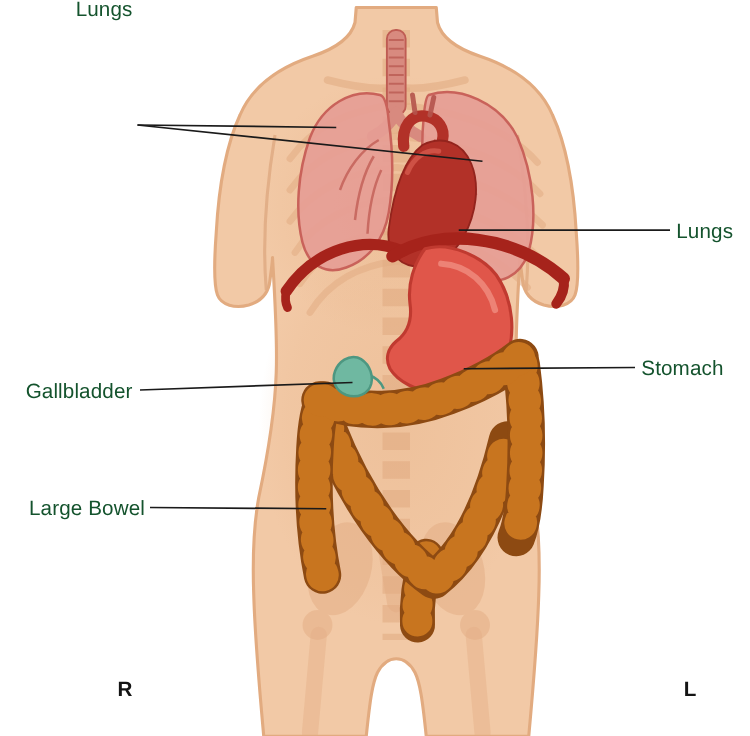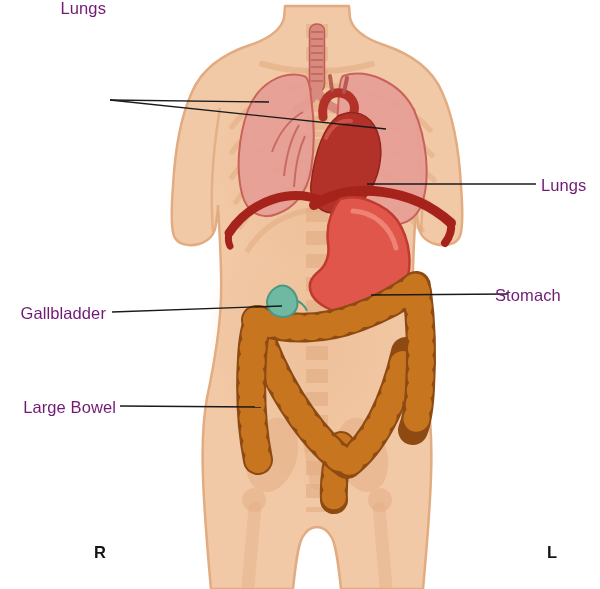--- a/index.html
+++ b/index.html
@@ -2,21 +2,21 @@
 <html><head>
 <meta charset="utf-8">
 <style>
   html,body{margin:0;padding:0;background:#ffffff;}
   .stage{
     position:relative;width:600px;height:589px;background:#ffffff;overflow:hidden;
     font-family:"Liberation Sans",sans-serif;
   }
   .stage svg{position:absolute;left:0;top:0;display:block;}
   .organ-label{
-    position:absolute;font-size:16.5px;font-weight:500;color:#701a75;
+    position:absolute;font-size:16.5px;font-weight:500;color:#14532d;
     line-height:1;letter-spacing:.1px;white-space:nowrap;
   }
   .align-right{text-align:right;}
   .side-marker{
     position:absolute;font-size:16.5px;font-weight:700;color:#141414;
     line-height:1;width:24px;text-align:center;
   }
 </style>
 </head>
 <body>
@@ -207,21 +207,21 @@
       <line x1="508" y1="294" x2="371" y2="295"></line>
       <line x1="112" y1="312" x2="282" y2="306"></line>
       <line x1="120" y1="406" x2="261" y2="407"></line>
     </g>
   </svg>
 
   <div class="organ-label align-right" style="left:0;top:92;width:106px;">Lungs</div>
 
   <div class="organ-label" style="left:541px;top:177px;">Lungs</div>
 
-  <div class="organ-label" style="left:495px;top:287px;">Stomach</div>
+  <div class="organ-label" style="left:513px;top:287px;">Stomach</div>
 
   <div class="organ-label align-right" style="left:0;top:399px;width:116px;">Large Bowel</div>
 
   <div class="organ-label align-right" style="left:0;top:305px;width:106px;">Gallbladder</div>
 
   <div class="side-marker" style="left:88px;top:544px;">R</div>
 
   <div class="side-marker" style="left:540px;top:544px;">L</div>
 
 </div>

